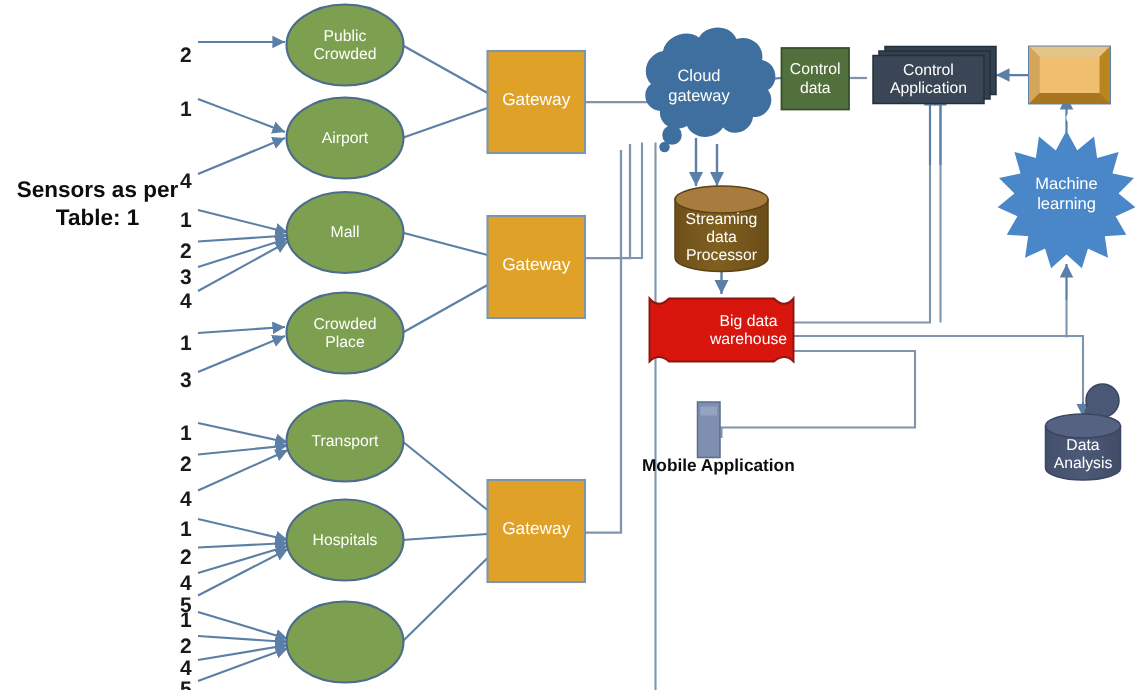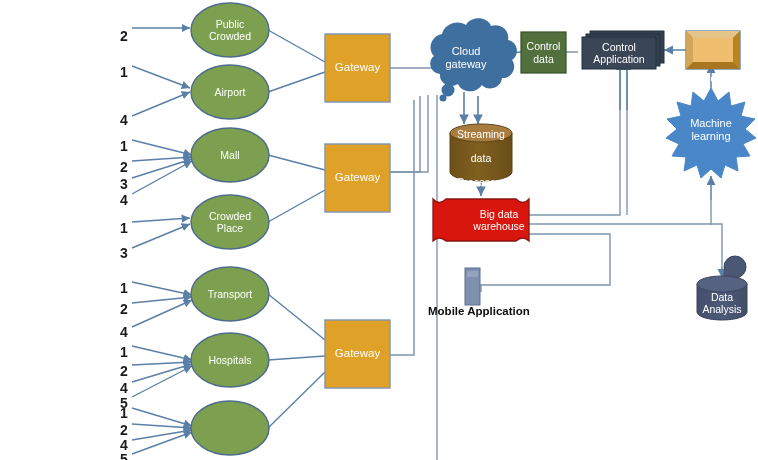--- a/index.html
+++ b/index.html
@@ -196,20 +196,24 @@
       <path d="M697,284 L697,312 A25,8 0 0 0 747,312 L747,284 Z" fill="url(#cylBlue)" stroke="#3A4560" stroke-width="1"></path>
       <ellipse cx="722" cy="284" rx="25" ry="8" fill="#55628220" stroke="#3A4560" stroke-width="1" fill-opacity="1" style="fill:#556282"></ellipse>
     </g>
 
     <g>
       <rect x="465" y="268" width="15" height="37" fill="#7E8FB0" stroke="#5B6E90" stroke-width="1"></rect>
       <rect x="467" y="271" width="11" height="6" fill="#93A3C0"></rect>
     </g>
   </svg>
 
+  <div class="caption" style="left:0px;top:118px;width:130px;">
+    <div>Sensors as per</div>
+    <div>Table: 1</div>
+  </div>
 
   <div id="sensor-nums">
       <div class="sensor-num" style="left: 120px; top: 29px;">2</div>
       <div class="sensor-num" style="left: 120px; top: 65px;">1</div>
       <div class="sensor-num" style="left: 120px; top: 113px;">4</div>
       <div class="sensor-num" style="left: 120px; top: 139px;">1</div>
       <div class="sensor-num" style="left: 120px; top: 160px;">2</div>
       <div class="sensor-num" style="left: 120px; top: 177px;">3</div>
       <div class="sensor-num" style="left: 120px; top: 193px;">4</div>
       <div class="sensor-num" style="left: 120px; top: 221px;">1</div>
@@ -256,21 +260,21 @@
   </div>
   <div class="node-label white-t gw-t" style="left:325px;top:320px;width:65px;height:68px;">
     <span>Gateway</span>
   </div>
 
   <div class="node-label white-t cloud-t" style="left:434px;top:35px;width:64px;height:46px;flex-direction:column;">
     <span>Cloud</span>
     <span>gateway</span>
   </div>
 
-  <div class="node-label white-t cyl-t" style="left:446px;top:134px;width:70px;height:48px;flex-direction:column;gap:12px;">
+  <div class="node-label white-t cyl-t" style="left:446px;top:134px;width:70px;height:48px;flex-direction:column;">
     <span>Streaming</span>
     <span>data</span>
     <span>Processor</span>
   </div>
 
   <div class="node-label white-t red-t" style="left:433px;top:199px;width:96px;height:42px;flex-direction:column;padding-left:18px;">
     <span>Big data</span>
     <span>warehouse</span>
   </div>
 

